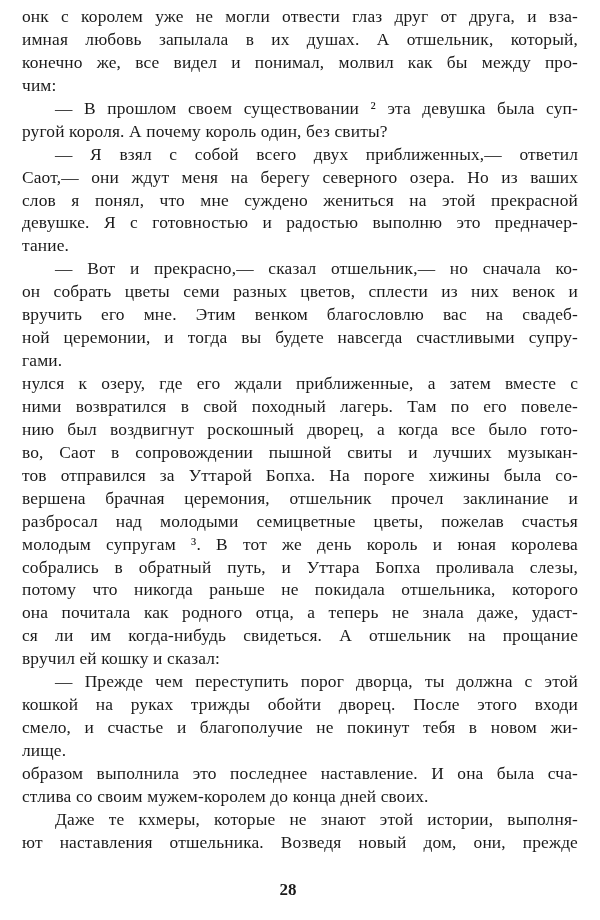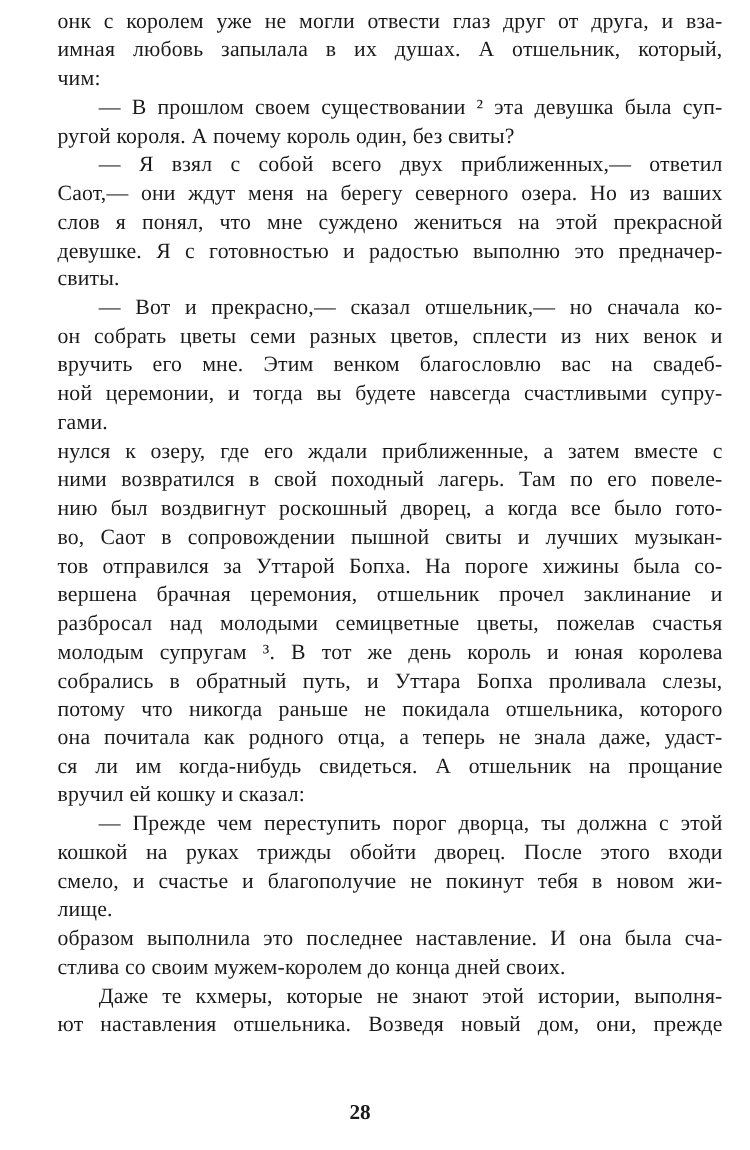--- a/index.html
+++ b/index.html
@@ -6,44 +6,44 @@
   body { width: 600px; height: 920px; position: relative; overflow: hidden; }
   .page {
     position: absolute; left: 22px; top: 5px; width: 556px;
     font-family: "Liberation Serif", "DejaVu Serif", serif;
     font-size: 17.4px; color: #1a1a1a;
   }
   .line {
     height: 22.95px; line-height: 22.95px; white-space: nowrap;
     text-align: justify; text-align-last: justify;
     letter-spacing: 0.15px;
-    margin-left: 24px;
   }
   .line.last { text-align-last: left; }
   .line.indent { padding-left: 33px; }
   .pagenum {
     position: absolute; left: 0; width: 576px; top: 880px; text-align: center;
     font-family: "Liberation Serif", "DejaVu Serif", serif; font-weight: bold;
     font-size: 17px; color: #1a1a1a;
   }
 </style>
 </head>
 <body>
 
 <div class="page" id="page-body">
     <div class="line">онк с королем уже не могли отвести глаз друг от друга, и вза-</div>
     <div class="line">имная любовь запылала в их душах. А отшельник, который,</div>
+    <div class="line">конечно же, все видел и понимал, молвил как бы между про-</div>
     <div class="line last">чим:</div>
     <div class="line indent">— В прошлом своем существовании ² эта девушка была суп-</div>
     <div class="line last">ругой короля. А почему король один, без свиты?</div>
     <div class="line indent">— Я взял с собой всего двух приближенных,— ответил</div>
     <div class="line">Саот,— они ждут меня на берегу северного озера. Но из ваших</div>
     <div class="line">слов я понял, что мне суждено жениться на этой прекрасной</div>
     <div class="line">девушке. Я с готовностью и радостью выполню это предначер-</div>
-    <div class="line last">свиты.</div>
+    <div class="line last">тание.</div>
     <div class="line indent">— Вот и прекрасно,— сказал отшельник,— но сначала ко-</div>
     <div class="line">он собрать цветы семи разных цветов, сплести из них венок и</div>
     <div class="line">вручить его мне. Этим венком благословлю вас на свадеб-</div>
     <div class="line">ной церемонии, и тогда вы будете навсегда счастливыми супру-</div>
     <div class="line last">гами.</div>
     <div class="line">нулся к озеру, где его ждали приближенные, а затем вместе с</div>
     <div class="line">ними возвратился в свой походный лагерь. Там по его повеле-</div>
     <div class="line">нию был воздвигнут роскошный дворец, а когда все было гото-</div>
     <div class="line">во, Саот в сопровождении пышной свиты и лучших музыкан-</div>
     <div class="line">тов отправился за Уттарой Бопха. На пороге хижины была со-</div>

